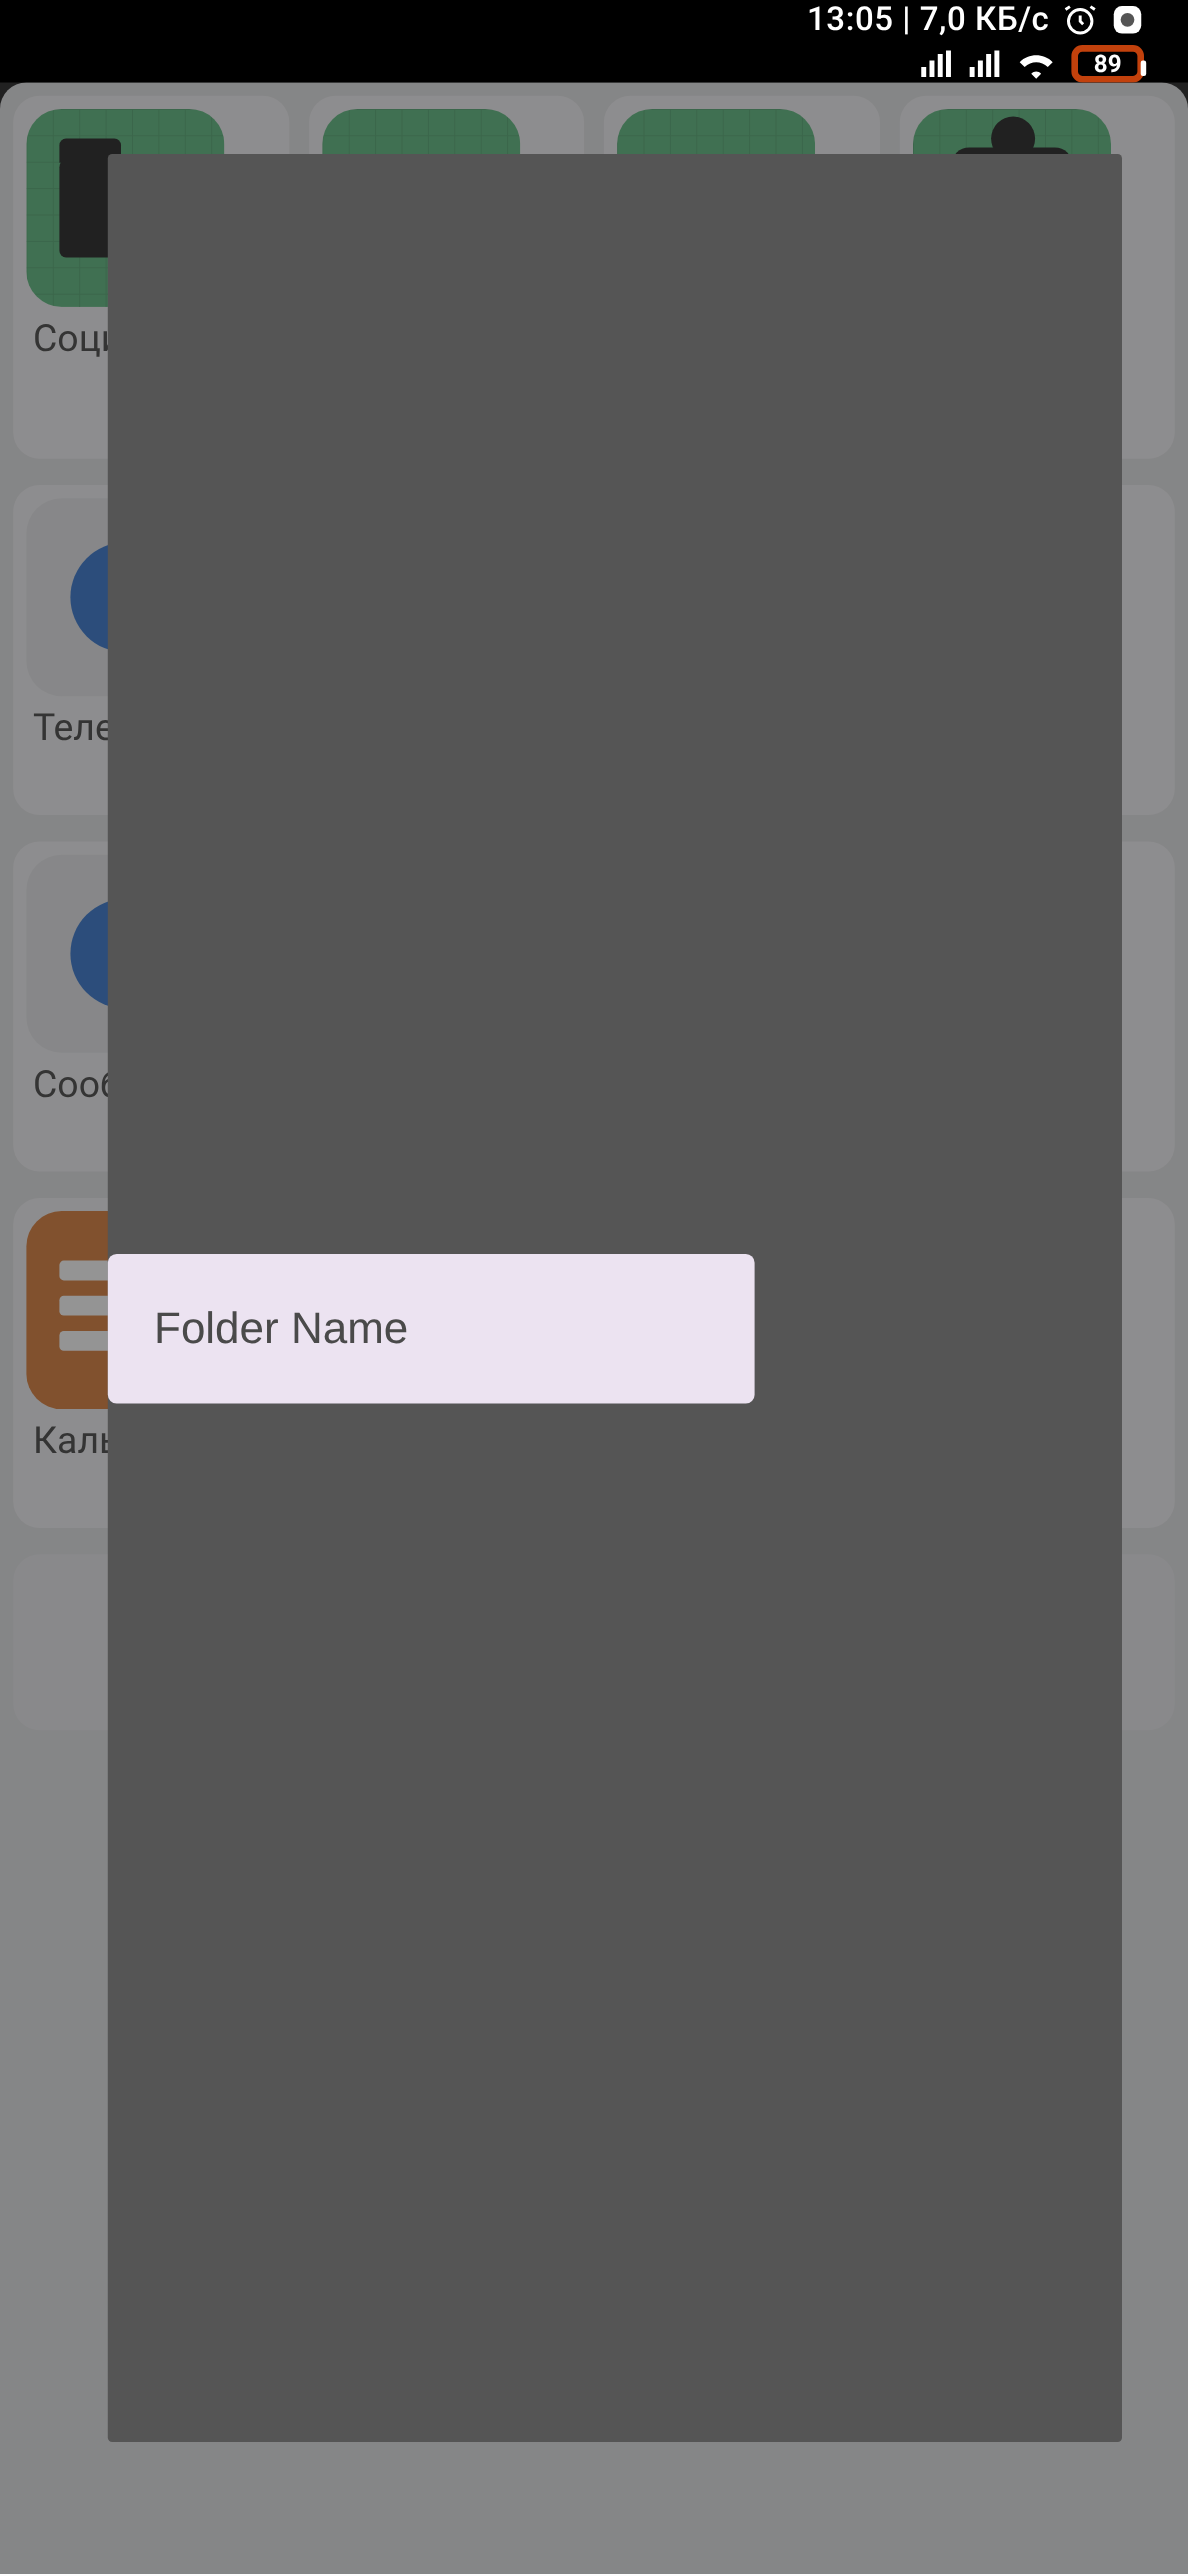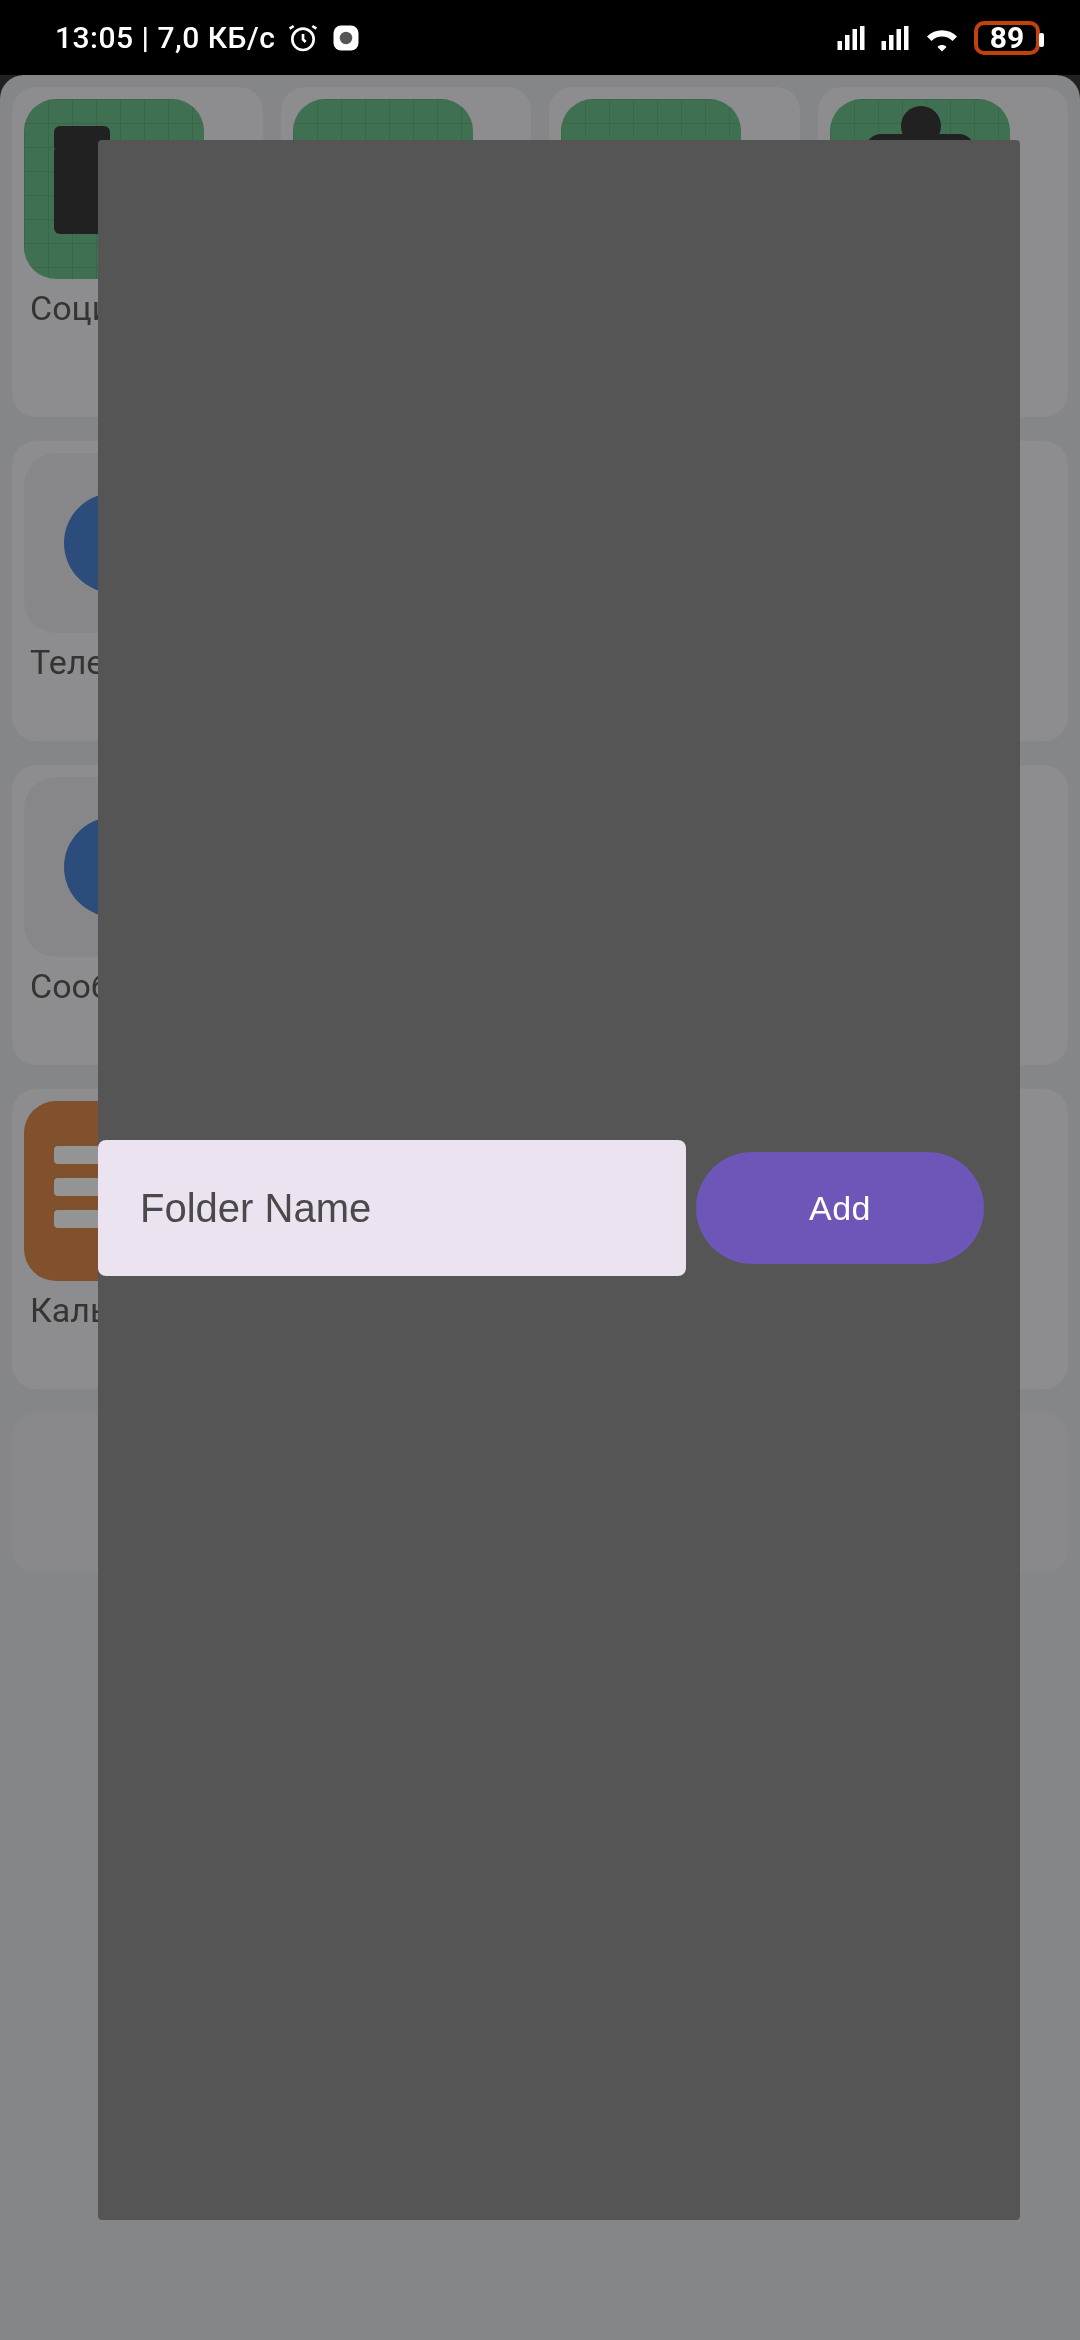--- a/index.html
+++ b/index.html
@@ -13,37 +13,38 @@
     overflow: hidden;
   }
 
   
   .status-bar {
     width: 100%;
     height: 75px;
     background: #000;
     color: #fff;
     display: flex;
-    align-items: center;
+    align-items: flex-end;
     justify-content: space-between;
     padding: 0 40px 0 55px;
     font-size: 30px;
     font-weight: 500;
     position: relative;
     z-index: 5;
+    flex-direction: column;
   }
   .status-left { display: flex; align-items: center; gap: 12px; }
   .status-right { display: flex; align-items: center; gap: 14px; }
   .status-text { letter-spacing: 0.5px; }
   .icon-svg { display: block; }
   .battery {
     display: flex; align-items: center; justify-content: center;
     width: 66px; height: 34px;
-    border: 4px solid #c2410c; border-radius: 10px;
-    font-size: 30px; font-weight: 700;
+    border: 6px solid #c2410c; border-radius: 10px;
+    font-size: 22px; font-weight: 700;
     position: relative;
   }
   .battery::after {
     content: "";
     position: absolute; right: -8px; top: 8px;
     width: 5px; height: 14px;
     background: #fff; border-radius: 2px;
   }
 
   
@@ -286,15 +287,14 @@
   </div>
 
   <div class="fab"></div>
 </div>
 
 <div class="scrim"></div>
 
 <div class="dialog">
   <div class="input-row">
     <input class="folder-input" type="text" placeholder="Folder Name" style="">
-    <button class="add-btn">Add</button>
   </div>
 </div>
 
 </body></html>

